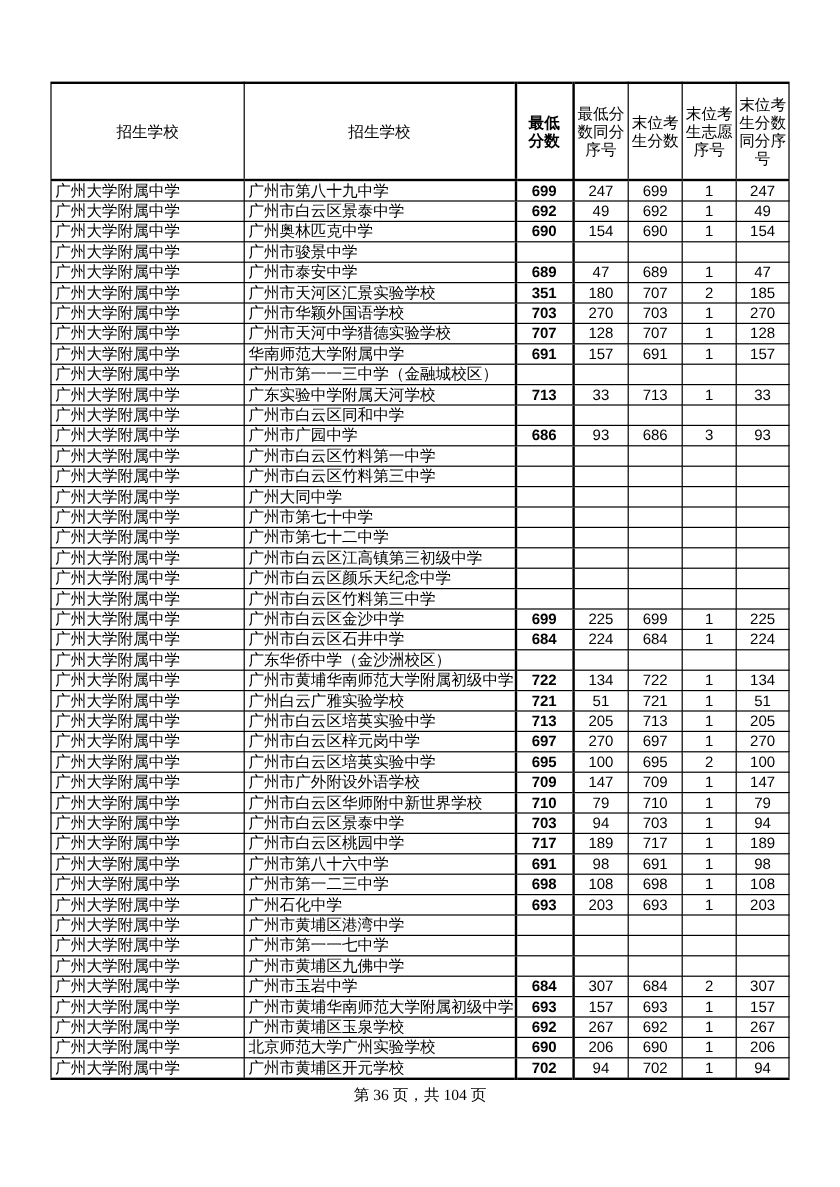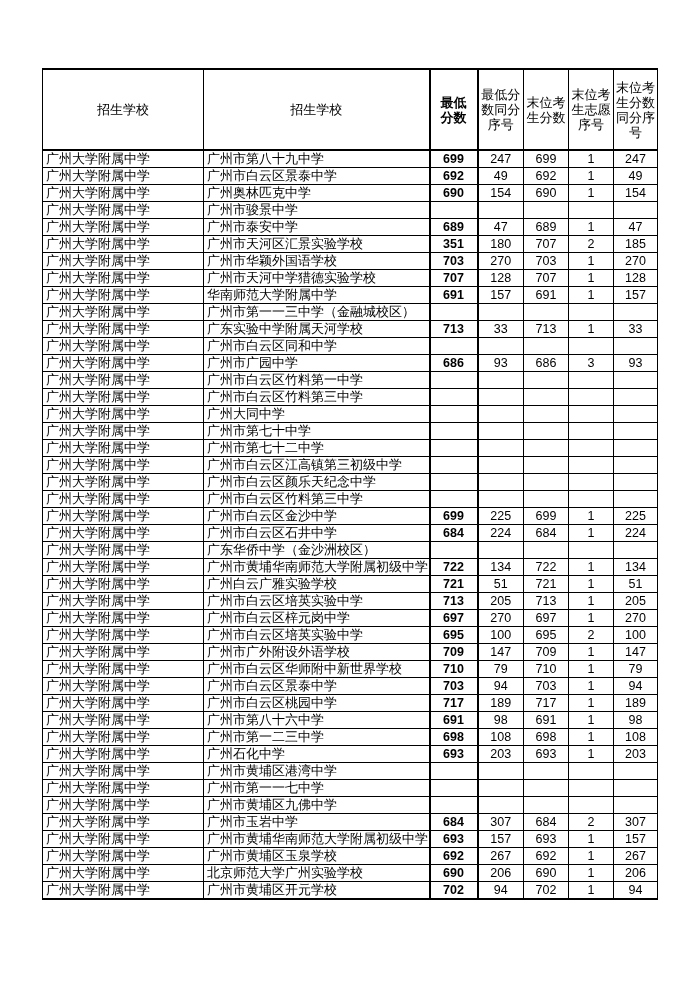--- a/index.html
+++ b/index.html
@@ -546,13 +546,14 @@
     <td class="school">广州市黄埔区开元学校</td>
     <td class="num min-score-col">702</td>
     <td class="num">94</td>
     <td class="num">702</td>
     <td class="num">1</td>
     <td class="num">94</td>
   </tr>
 </tbody>
     </table>
   </div>
+  <div class="footer">第 36 页，共 104 页</div>
 </div>
 
 </body></html>

